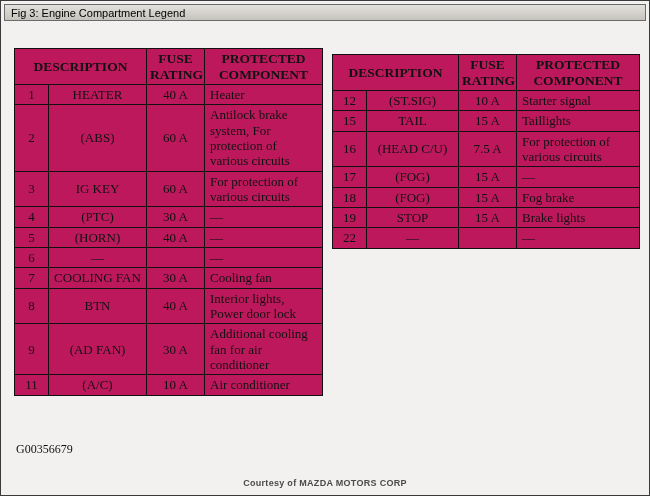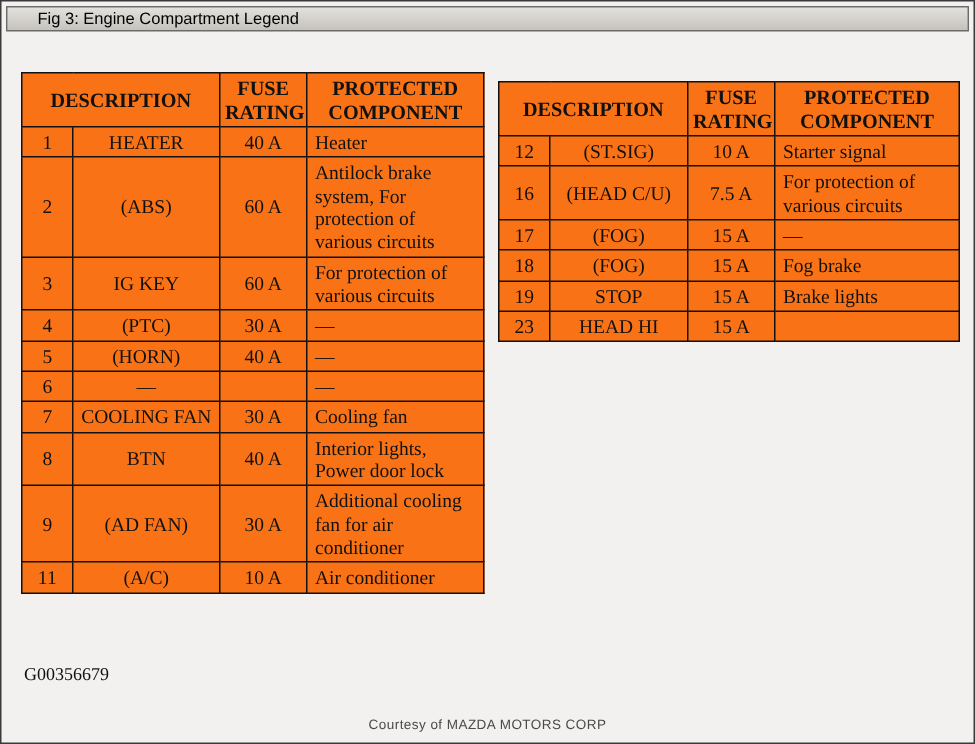--- a/index.html
+++ b/index.html
@@ -14,29 +14,29 @@
     position:absolute;inset:0;
     border:1px solid #3a3a3a;
     box-sizing:border-box;
   }
   .title-bar{
     position:absolute;left:4px;right:4px;top:4px;height:17px;
     background:linear-gradient(#e3e1dd,#c6c3bd);
     border:1px solid #6b6b6b;
     box-sizing:border-box;
     display:flex;align-items:center;
-    padding:0 20px;
+    padding:0 6px;
     font-family:"Liberation Sans", sans-serif;
     font-size:11px;
     color:#000;
   }
   table{
     border-collapse:collapse;
     table-layout:fixed;
-    background:#f97316;
+    background:#be185d;
   }
   table, th, td{
     border:1.6px solid #111;
   }
   th{
     font-size:13.5px;
     font-weight:bold;
     text-align:center;
     padding:2px 3px;
     line-height:1.15;
@@ -56,20 +56,21 @@
     position:absolute;left:16px;top:442px;
     font-size:12px;
   }
   .courtesy{
     position:absolute;left:0;right:0;bottom:8px;
     text-align:center;
     font-family:"Liberation Sans", sans-serif;
     font-size:9px;
     color:#4a4a4a;
     letter-spacing:.3px;
+    font-weight:bold;
   }
 </style>
 </head>
 <body>
 
 <div class="page-frame"></div>
 
 <div class="title-bar">
   <span>Fig 3: Engine Compartment Legend</span>
 </div>
@@ -167,20 +168,26 @@
     </tr>
   </thead>
   <tbody>
       <tr>
         <td class="col-num">12</td>
         <td class="col-desc">(ST.SIG)</td>
         <td class="col-fuse">10 A</td>
         <td class="col-comp">Starter signal</td>
       </tr>
       <tr>
+        <td class="col-num">15</td>
+        <td class="col-desc">TAIL</td>
+        <td class="col-fuse">15 A</td>
+        <td class="col-comp">Taillights</td>
+      </tr>
+      <tr>
         <td class="col-num">16</td>
         <td class="col-desc">(HEAD C/U)</td>
         <td class="col-fuse">7.5 A</td>
         <td class="col-comp">For protection of various circuits</td>
       </tr>
       <tr>
         <td class="col-num">17</td>
         <td class="col-desc">(FOG)</td>
         <td class="col-fuse">15 A</td>
         <td class="col-comp">—</td>
@@ -191,22 +198,22 @@
         <td class="col-fuse">15 A</td>
         <td class="col-comp">Fog brake</td>
       </tr>
       <tr>
         <td class="col-num">19</td>
         <td class="col-desc">STOP</td>
         <td class="col-fuse">15 A</td>
         <td class="col-comp">Brake lights</td>
       </tr>
       <tr>
-        <td class="col-num">23</td>
-        <td class="col-desc">HEAD HI</td>
-        <td class="col-fuse">15 A</td>
-        <td class="col-comp"></td>
+        <td class="col-num">22</td>
+        <td class="col-desc">—</td>
+        <td class="col-fuse"></td>
+        <td class="col-comp">—</td>
       </tr>
     </tbody>
 </table>
 
 <div class="figure-id">G00356679</div>
 <div class="courtesy">Courtesy of MAZDA MOTORS CORP</div>
 
 </body></html>

